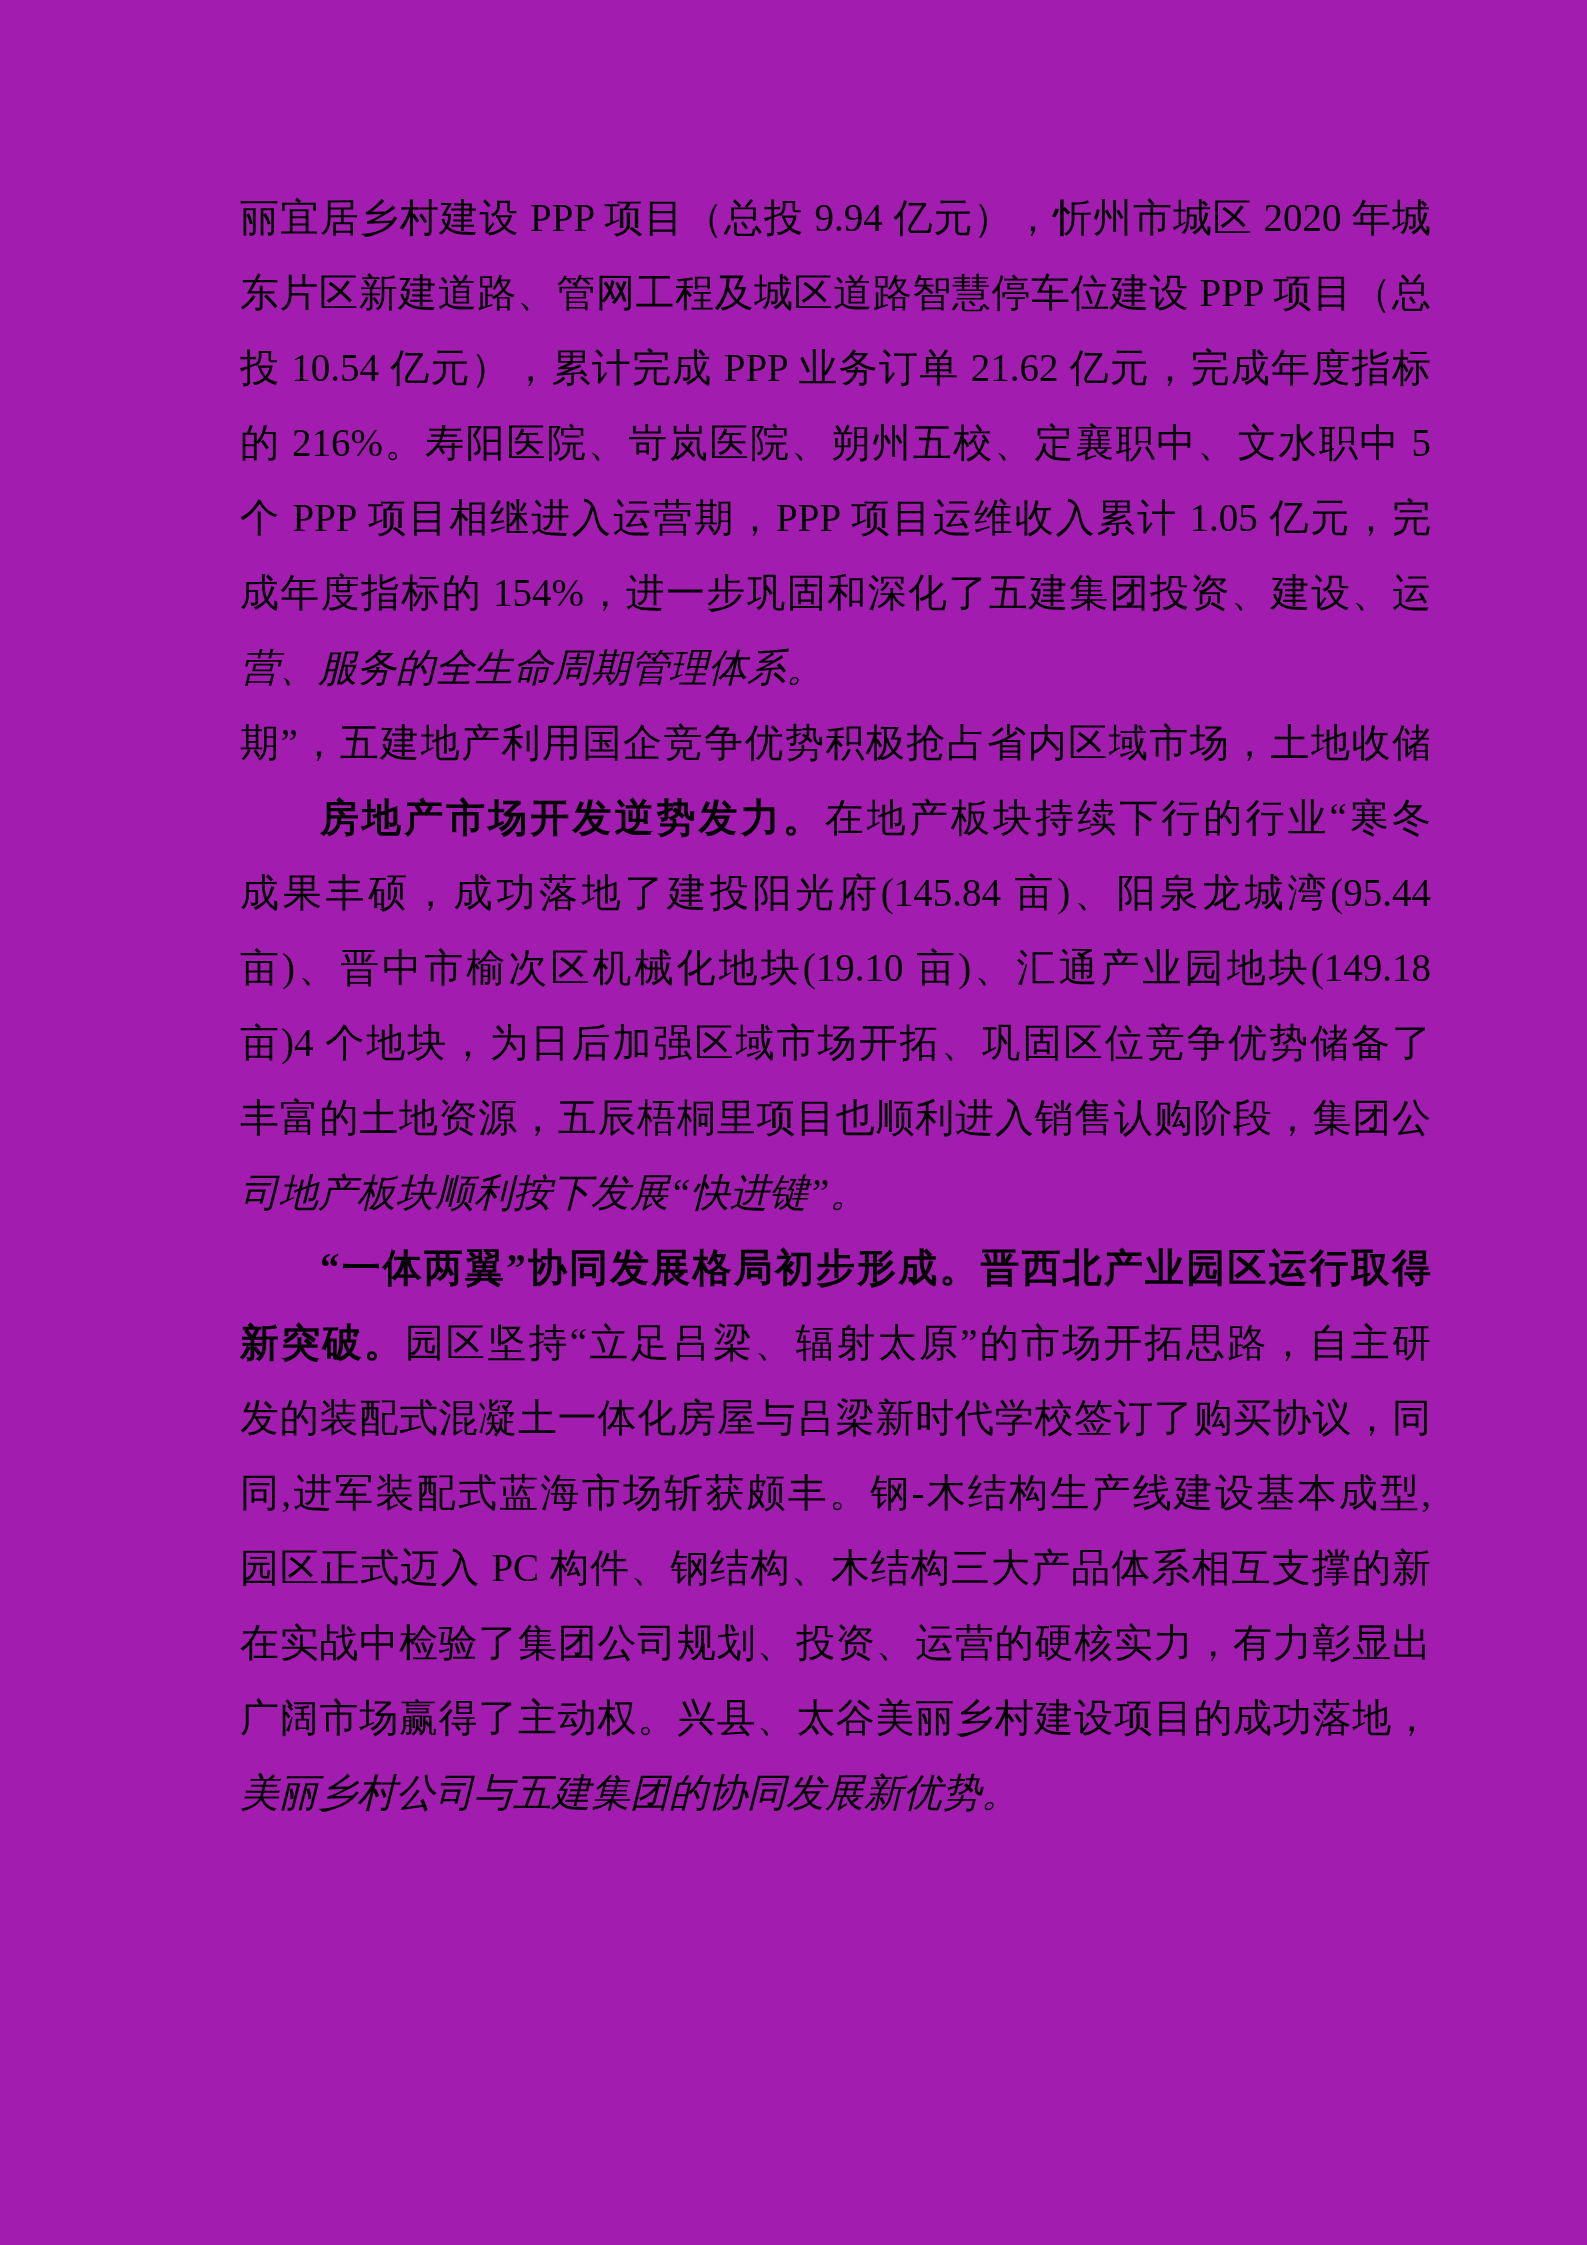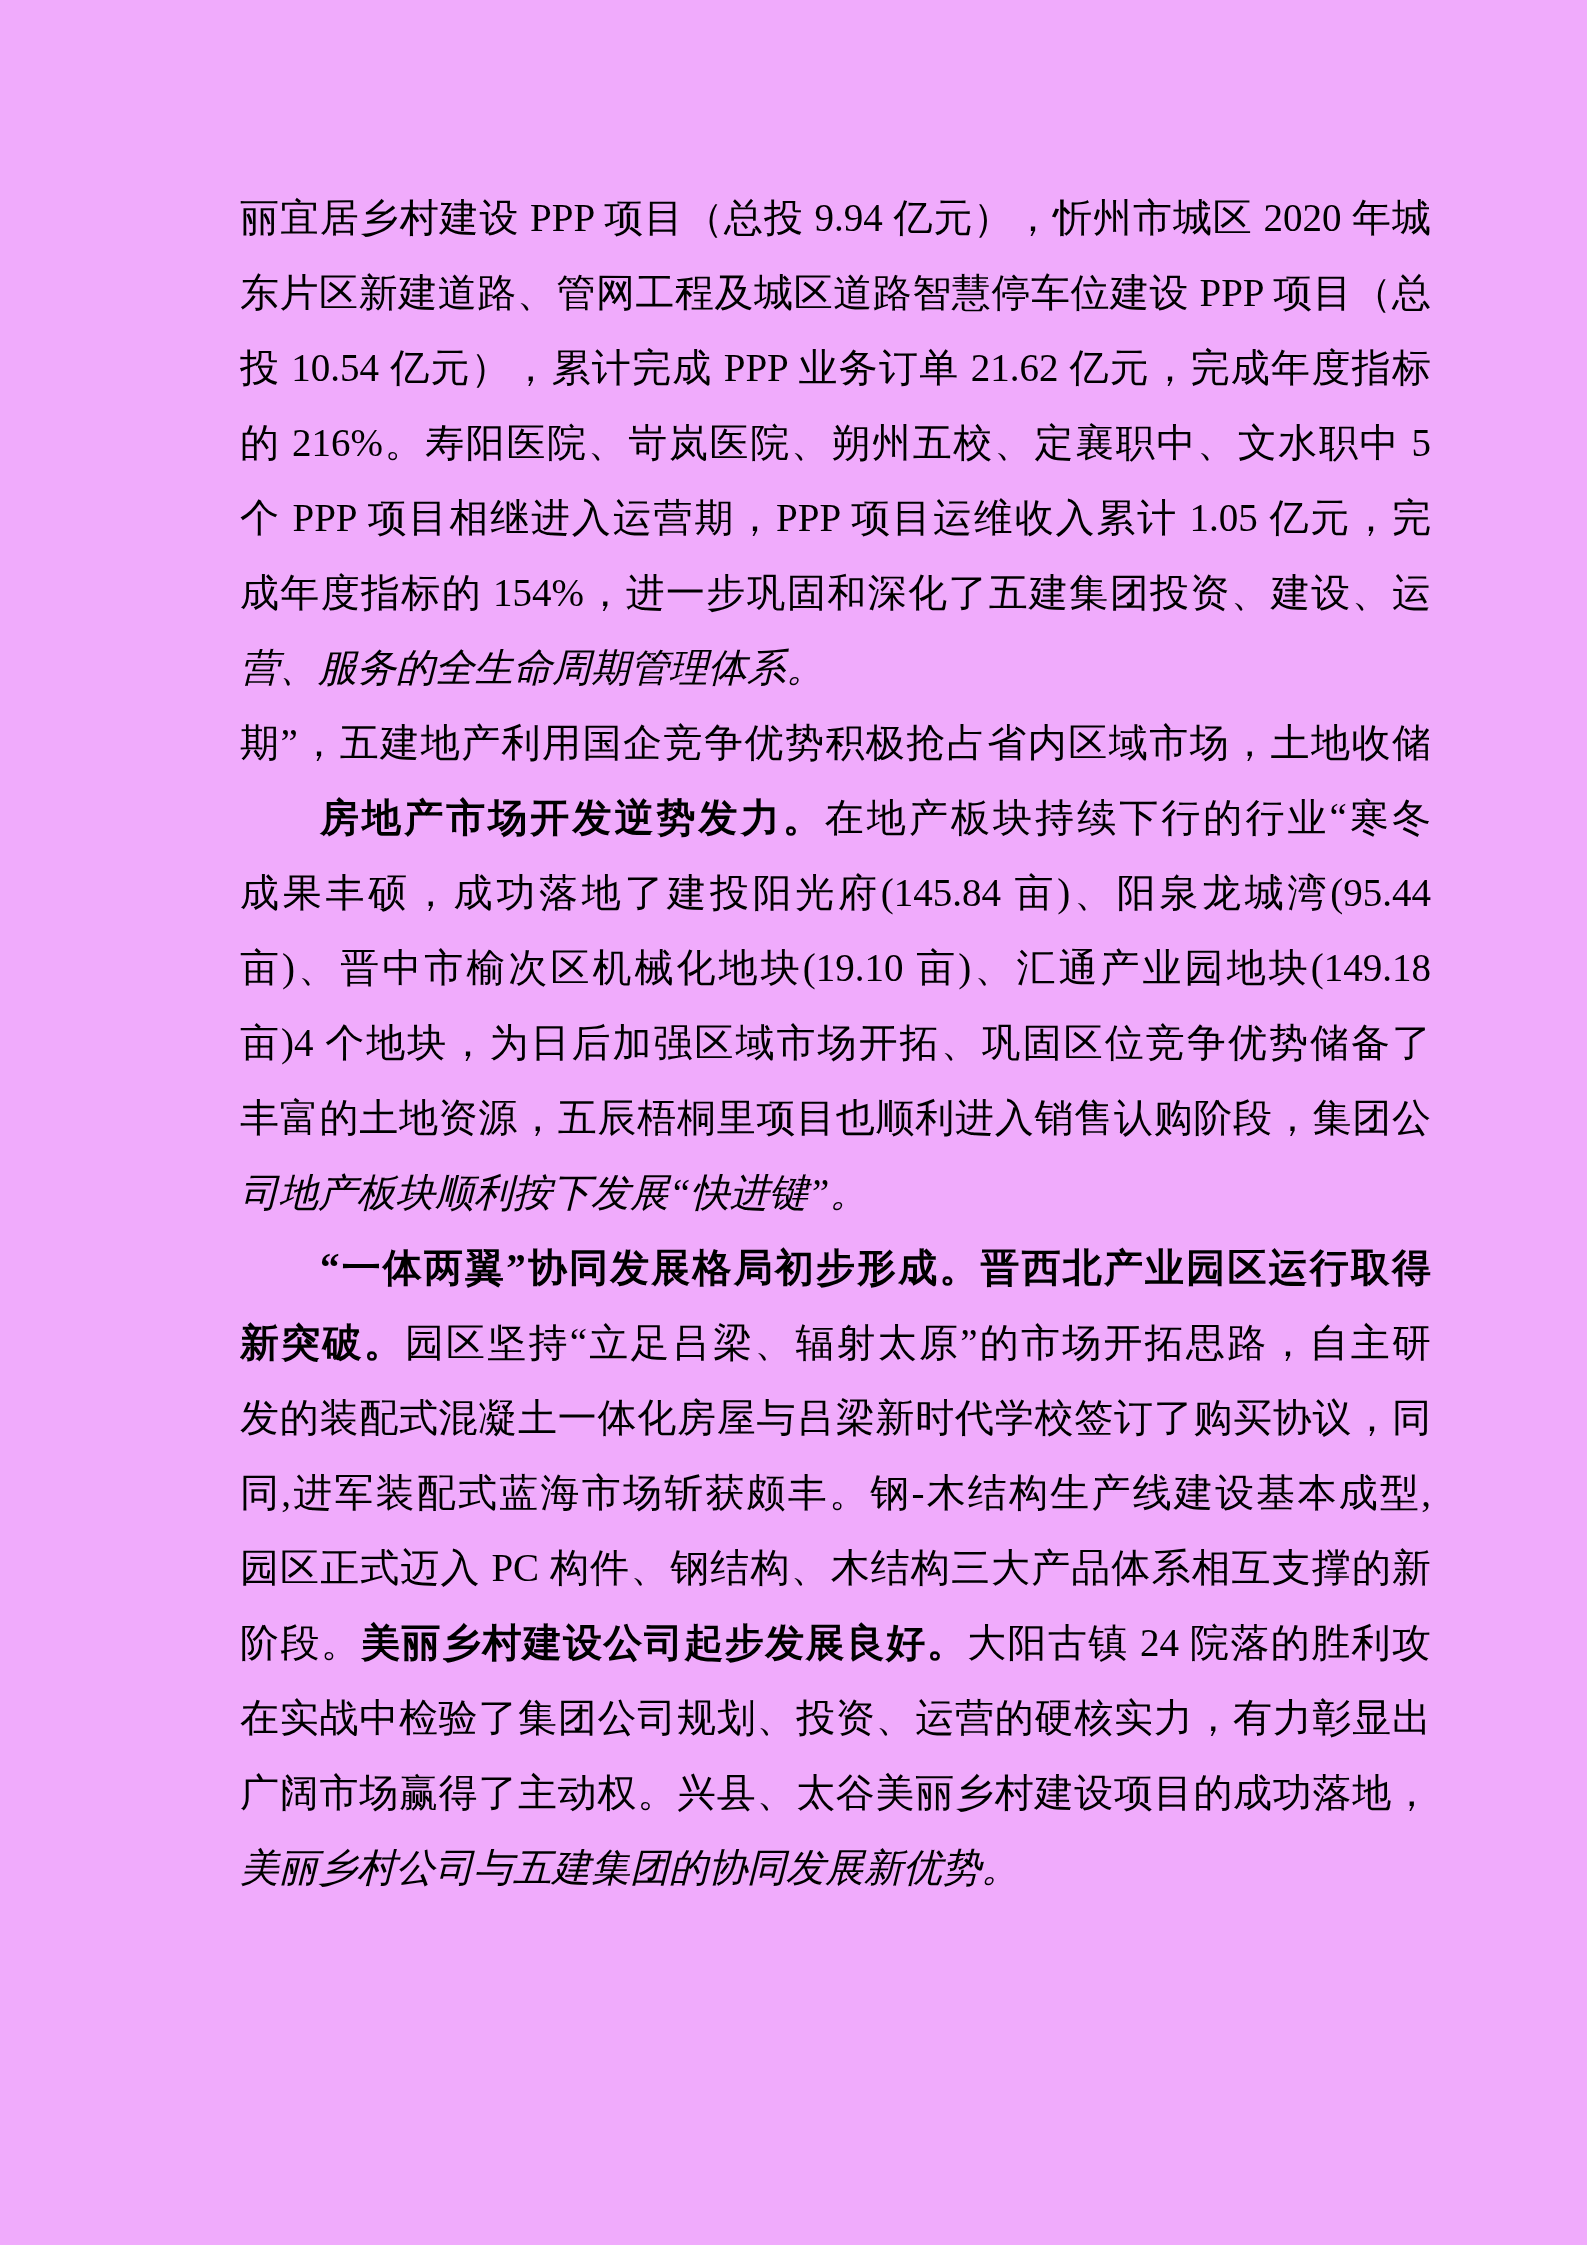--- a/index.html
+++ b/index.html
@@ -5,21 +5,21 @@
   html, body {
     margin: 0;
     padding: 0;
     background: #ffffff;
   }
   .page {
     position: relative;
     width: 1587px;
     height: 2245px;
     margin: 0 auto;
-    background: #f0abfc;
+    background: #a21caf;
     box-sizing: border-box;
     padding: 180px 156px 0 240px;
     color: #000000;
     font-family: "Liberation Serif", "DejaVu Serif", serif;
     overflow: hidden;
   }
   .doc-body {
     width: 100%;
   }
   .paragraph {
@@ -71,19 +71,18 @@
         <div class="line"><span class="run">亩)4 个地块，为日后加强区域市场开拓、巩固区位竞争优势储备了</span></div>
         <div class="line"><span class="run">丰富的土地资源，五辰梧桐里项目也顺利进入销售认购阶段，集团公</span></div>
         <div class="line para-end"><span class="run">司地产板块顺利按下发展“快进键”。</span></div>
       </div>
       <div class="paragraph">
         <div class="line indent"><span class="run bold">“一体两翼”协同发展格局初步形成。晋西北产业园区运行取得</span></div>
         <div class="line"><span class="run bold">新突破。</span><span class="run">园区坚持“立足吕梁、辐射太原”的市场开拓思路，自主研</span></div>
         <div class="line"><span class="run">发的装配式混凝土一体化房屋与吕梁新时代学校签订了购买协议，同</span></div>
         <div class="line"><span class="run">同,进军装配式蓝海市场斩获颇丰。钢-木结构生产线建设基本成型,</span></div>
         <div class="line"><span class="run">园区正式迈入 PC 构件、钢结构、木结构三大产品体系相互支撑的新</span></div>
-        <div class="line"><span class="run">阶段。</span><span class="run bold">美丽乡村建设公司起步发展良好。</span><span class="run">大阳古镇 24 院落的胜利攻</span></div>
         <div class="line"><span class="run">在实战中检验了集团公司规划、投资、运营的硬核实力，有力彰显出</span></div>
         <div class="line"><span class="run">广阔市场赢得了主动权。兴县、太谷美丽乡村建设项目的成功落地，</span></div>
         <div class="line para-end"><span class="run">美丽乡村公司与五建集团的协同发展新优势。</span></div>
       </div>
     </div>
 </div>
 
 </body></html>

